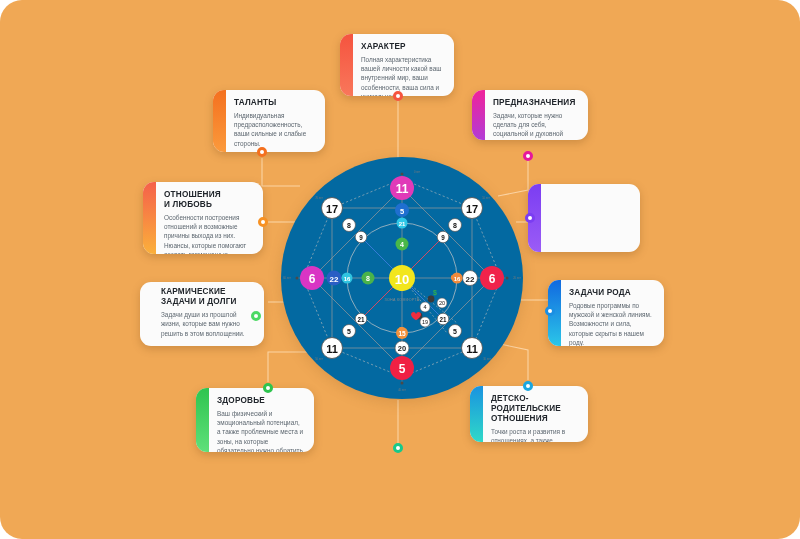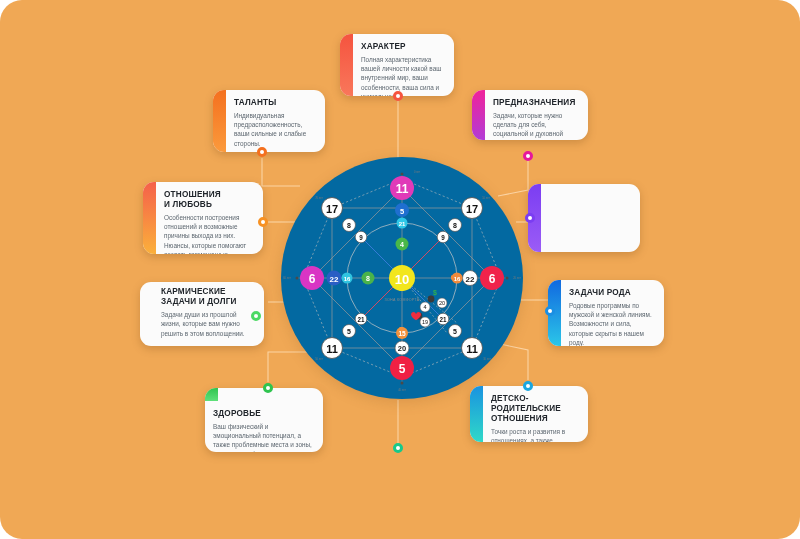--- a/index.html
+++ b/index.html
@@ -354,21 +354,21 @@
 
   <div class="card" style="left:548px; top:280px; width:116px; height:66px;">
     <div class="stripe" style="background:linear-gradient(180deg,#1169e0,#2bc6e8)"></div>
     <div class="card-body">
       <div class="card-title">ЗАДАЧИ РОДА</div>
       <div class="card-text">Родовые программы по мужской и женской линиям. Возможности и сила, которые скрыты в нашем роду.</div>
     </div>
   </div>
   <div class="dot" style="left:545px; top:306px; border-color:#1a8fe3"></div>
 
-  <div class="card" style="left:205px; top:388px; width:118px; height:64px;flex-direction:column;">
+  <div class="card" style="left:196px; top:388px; width:118px; height:64px;">
     <div class="stripe" style="background:linear-gradient(180deg,#2fc44f,#5fe07a)"></div>
     <div class="card-body">
       <div class="card-title">ЗДОРОВЬЕ</div>
       <div class="card-text">Ваш физический и эмоциональный потенциал, а также проблемные места и зоны, на которые обязательно нужно обратить внимание.</div>
     </div>
   </div>
   <div class="dot" style="left:263px; top:383px; border-color:#2fc44f"></div>
 
   <div class="card" style="left:470px; top:386px; width:118px; height:56px;">
     <div class="stripe" style="background:linear-gradient(180deg,#1a93e0,#2fd9c8)"></div>

